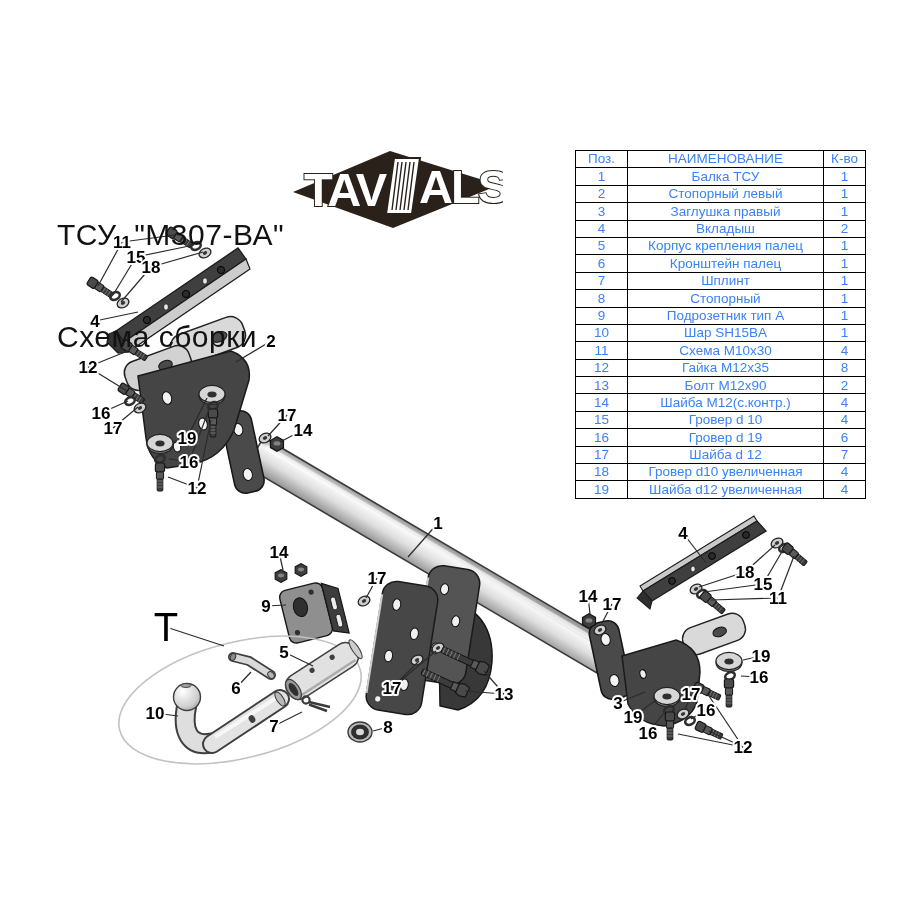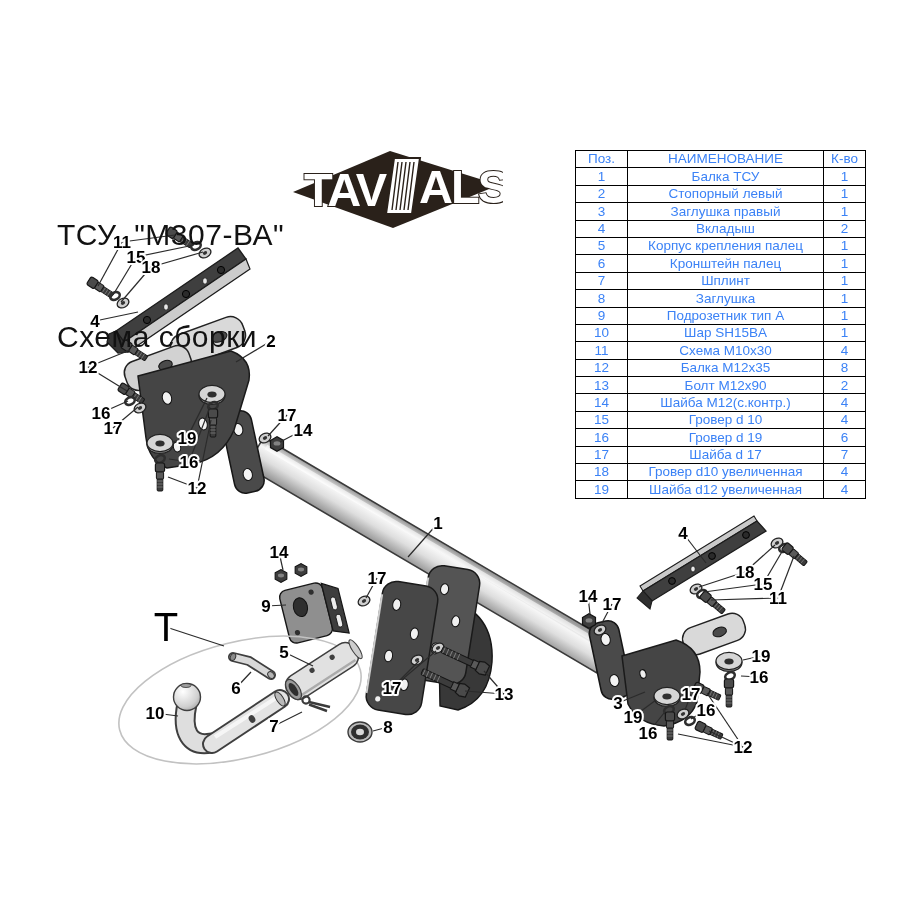--- a/index.html
+++ b/index.html
@@ -424,41 +424,41 @@
           <td>Кронштейн палец</td>
           <td>1</td>
         </tr>
         <tr>
           <td>7</td>
           <td>Шплинт</td>
           <td>1</td>
         </tr>
         <tr>
           <td>8</td>
-          <td>Заглушка</td>
+          <td>Стопорный</td>
           <td>1</td>
         </tr>
         <tr>
           <td>9</td>
           <td>Подрозетник тип А</td>
           <td>1</td>
         </tr>
         <tr>
           <td>10</td>
           <td>Шар SH15BA</td>
           <td>1</td>
         </tr>
         <tr>
           <td>11</td>
           <td>Схема М10х30</td>
           <td>4</td>
         </tr>
         <tr>
           <td>12</td>
-          <td>Балка М12х35</td>
+          <td>Гайка М12х35</td>
           <td>8</td>
         </tr>
         <tr>
           <td>13</td>
           <td>Болт М12х90</td>
           <td>2</td>
         </tr>
         <tr>
           <td>14</td>
           <td>Шайба М12(с.контр.)</td>
@@ -469,21 +469,21 @@
           <td>Гровер d 10</td>
           <td>4</td>
         </tr>
         <tr>
           <td>16</td>
           <td>Гровер d 19</td>
           <td>6</td>
         </tr>
         <tr>
           <td>17</td>
-          <td>Шайба d 17</td>
+          <td>Шайба d 12</td>
           <td>7</td>
         </tr>
         <tr>
           <td>18</td>
           <td>Гровер d10 увеличенная</td>
           <td>4</td>
         </tr>
         <tr>
           <td>19</td>
           <td>Шайба d12 увеличенная</td>

